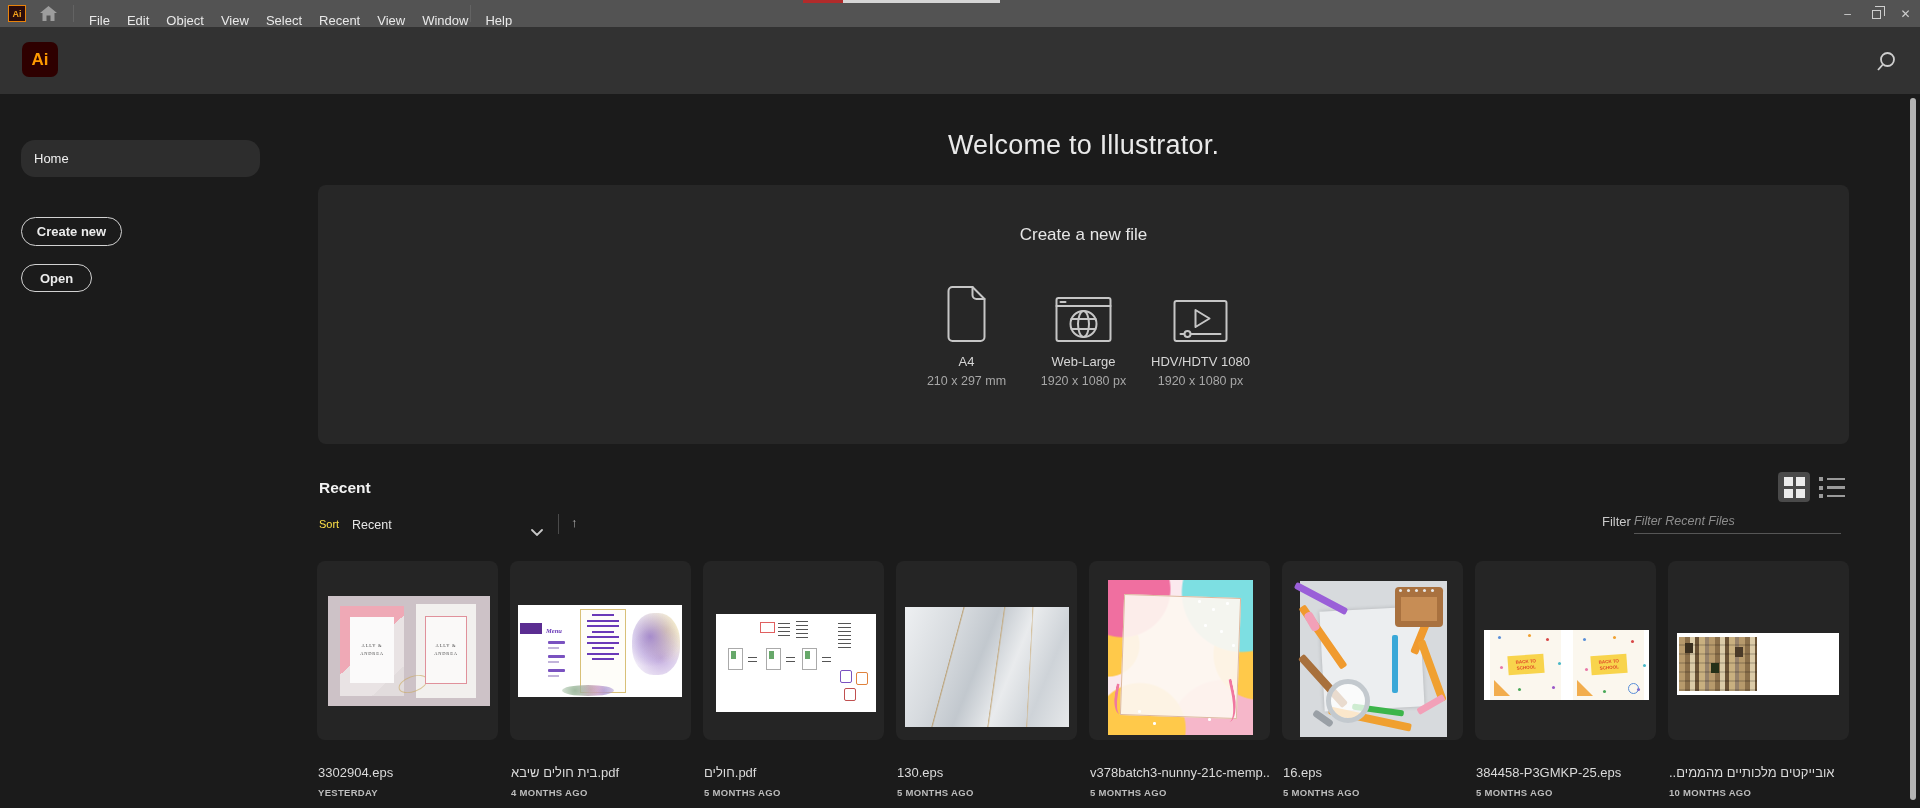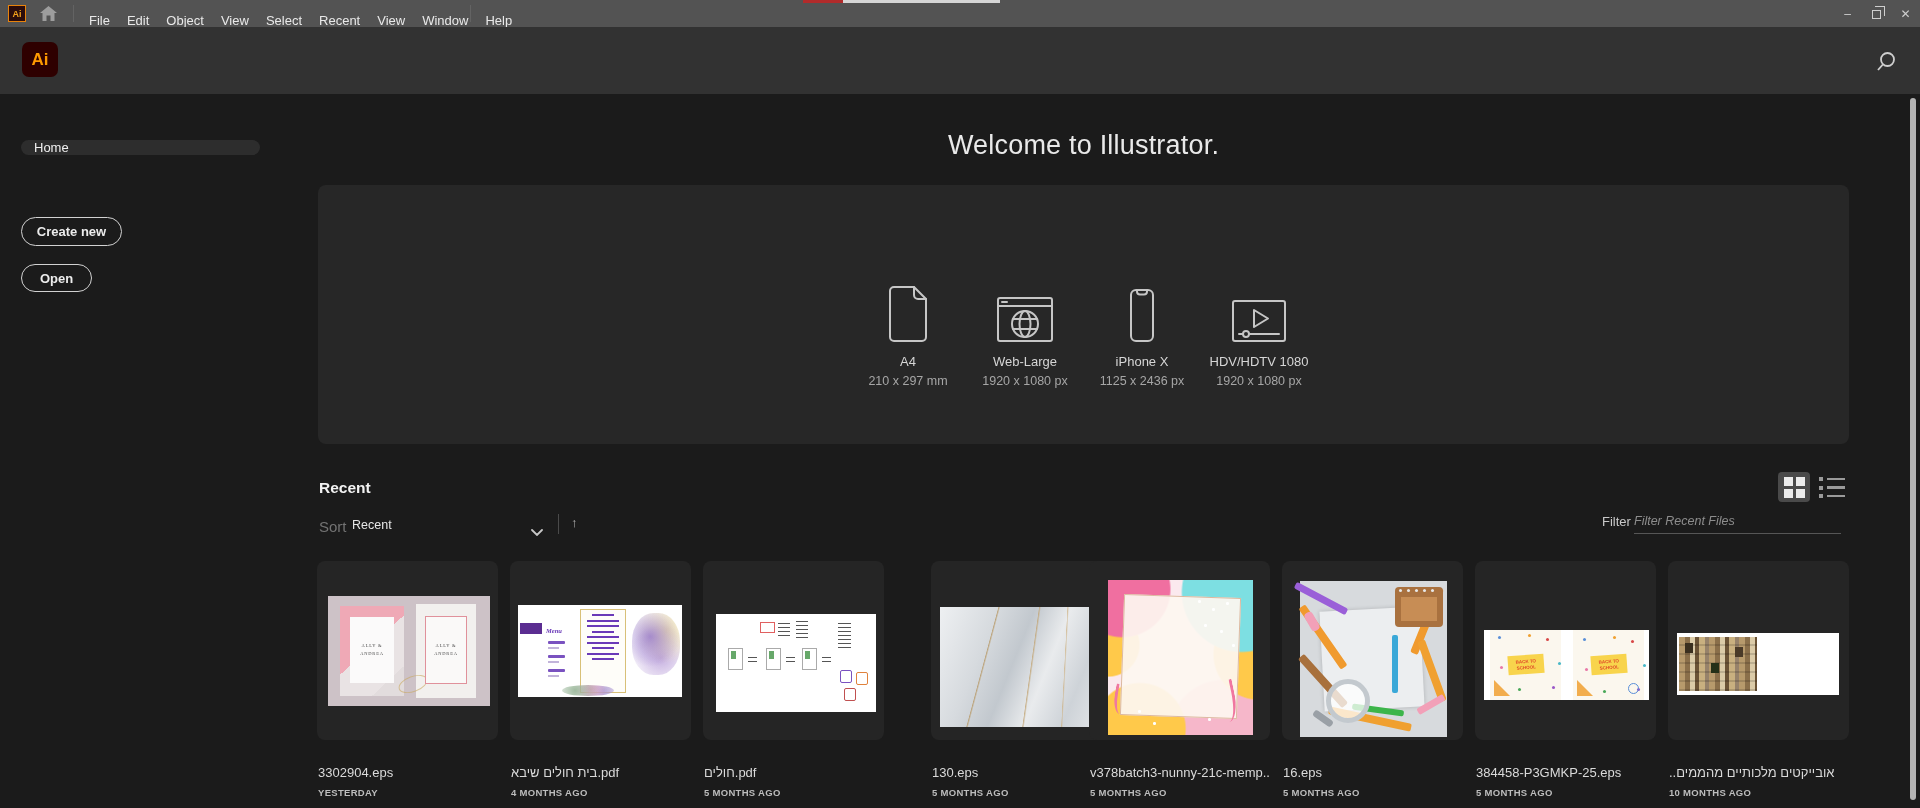--- a/index.html
+++ b/index.html
@@ -26,21 +26,21 @@
 
   
   .toolbar { position:absolute; left:0; top:27px; width:1920px; height:67px; background:#323232; }
   .ai-logo { position:absolute; left:22px; top:15px; width:36px; height:35px; background:#2e0000;
     border-radius:7px; color:#ff9a00; font-weight:bold; font-size:17px;
     display:flex; align-items:center; justify-content:center; }
   .search-btn { position:absolute; left:1869px; top:18px; width:34px; height:34px;
     display:flex; align-items:center; justify-content:center; }
 
   
-  .side-home { position:absolute; left:21px; top:140px; width:239px; height:15px; background:#2d2d2d;
+  .side-home { position:absolute; left:21px; top:140px; width:239px; height:37px; background:#2d2d2d;
     border-radius:14px; display:flex; align-items:center; padding-left:13px;
     color:#f0f0f0; font-size:13px; }
   .pill { position:absolute; border:1.5px solid #d2d2d2; border-radius:15px; background:transparent;
     color:#ececec; font-size:13px; font-weight:bold; display:flex; align-items:center; justify-content:center;
     font-family:"Liberation Sans", sans-serif; }
   .btn-create { left:21px; top:217px; width:101px; height:29px; }
   .btn-open { left:21px; top:264px; width:71px; height:28px; }
 
   
   .welcome { position:absolute; left:318px; top:130px; width:1531px; text-align:center;
@@ -51,21 +51,21 @@
     color:#e6e6e6; font-size:17px; }
   .presets { position:absolute; left:50%; transform:translateX(-50%); top:96px; display:flex; }
   .preset { width:117px; display:flex; flex-direction:column; align-items:center; }
   .preset .icon-box { height:62px; display:flex; align-items:flex-end; justify-content:center; }
   .preset .p-name { margin-top:11px; color:#d6d6d6; font-size:13px; white-space:nowrap; }
   .preset .p-dims { margin-top:5px; color:#a6a6a6; font-size:12.5px; white-space:nowrap; }
   .preset svg { stroke:#c6c6c6; fill:none; stroke-width:2; stroke-linecap:round; stroke-linejoin:round; }
 
   
   .recent-title { position:absolute; left:319px; top:479px; color:#f2f2f2; font-size:15.5px; font-weight:bold; }
-  .sort-label { position:absolute; left:319px; top:518px; color:#737373; font-size:15px; }
+  .sort-label { position:absolute; left:319px; top:518px; color:#fde047; font-size:11px; }
   .sort-value { position:absolute; left:352px; top:518px; color:#e6e6e6; font-size:12.5px; }
   .sort-chevron { position:absolute; left:531px; top:522px; }
   .sort-divider { position:absolute; left:558px; top:514px; width:1px; height:20px; background:#4a4a4a; }
   .sort-asc { position:absolute; left:571px; top:515px; color:#b3b3b3; font-size:13px; font-weight:bold; }
   .grid-btn { position:absolute; left:1778px; top:472px; width:32px; height:30px; background:#4a4a4a;
     border-radius:4px; display:flex; align-items:center; justify-content:center; }
   .grid-glyph { width:21px; height:21px; display:grid; grid-template-columns:9px 9px; grid-template-rows:9px 9px; gap:3px; }
   .grid-glyph i { background:#ececec; }
   .list-btn { position:absolute; left:1819px; top:477px; width:26px; height:21px;
     display:flex; flex-direction:column; justify-content:space-between; }
@@ -243,20 +243,21 @@
   </div>
 </div>
 
 <div class="side-home">Home</div>
 <button class="pill btn-create">Create new</button>
 <button class="pill btn-open">Open</button>
 
 <div class="welcome">Welcome to Illustrator.</div>
 
 <div class="panel">
+  <div class="panel-title">Create a new file</div>
   <div class="presets">
 
     <div class="preset">
       <div class="icon-box">
         <svg width="40" height="58" viewBox="0 0 40 58">
           <path d="M6 2 H26 L38 14 V52 a4 4 0 0 1 -4 4 H6 a4 4 0 0 1 -4 -4 V6 a4 4 0 0 1 4 -4 Z"></path>
           <path d="M26 2 V10 a4 4 0 0 0 4 4 H38"></path>
         </svg>
       </div>
       <div class="p-name">A4</div>
@@ -273,30 +274,20 @@
           <circle cx="29" cy="28" r="13"></circle>
           <ellipse cx="29" cy="28" rx="5.5" ry="13"></ellipse>
           <line x1="17" y1="23" x2="41" y2="23"></line>
             <line x1="17" y1="33" x2="41" y2="33"></line>
         </svg>
       </div>
       <div class="p-name">Web-Large</div>
       <div class="p-dims">1920 x 1080 px</div>
     </div>
 
-    <div class="preset">
-      <div class="icon-box">
-        <svg width="26" height="55" viewBox="0 0 26 55">
-          <rect x="2" y="2" width="22" height="51" rx="5"></rect>
-          <path d="M8 2 v1.5 a3 3 0 0 0 3 3 h4 a3 3 0 0 0 3 -3 V2"></path>
-        </svg>
-      </div>
-      <div class="p-name">iPhone X</div>
-      <div class="p-dims">1125 x 2436 px</div>
-    </div>
 
     <div class="preset">
       <div class="icon-box">
         <svg width="56" height="44" viewBox="0 0 56 44">
           <rect x="2" y="2" width="52" height="40" rx="2"></rect>
           <path d="M23 11 L37 19.5 L23 28 Z"></path>
           <line x1="8" y1="35" x2="48" y2="35"></line>
           <circle cx="15" cy="35" r="3" fill="#272727"></circle>
         </svg>
       </div>
@@ -403,21 +394,21 @@
       <div class="lines" style="left:122px;top:8px;width:13px;height:26px"></div>
       <div class="stamp" style="left:124px;top:56px;border:1.5px solid #7a52c0"></div>
       <div class="stamp" style="left:140px;top:58px;border:1.5px solid #e0823c"></div>
       <div class="stamp" style="left:128px;top:74px;border:1.5px solid #c05050"></div>
     </div>
   </div>
   <div class="card-name">חולים.pdf</div>
   <div class="card-age">5 MONTHS AGO</div>
 </div>
 
-<div class="card" style="left:931px">
+<div class="card" style="left:896px">
   <div class="tile">
     <div class="thumb t4"></div>
   </div>
   <div class="card-name">130.eps</div>
   <div class="card-age">5 MONTHS AGO</div>
 </div>
 
 <div class="card" style="left:1089px">
   <div class="tile">
     <div class="thumb t5">

